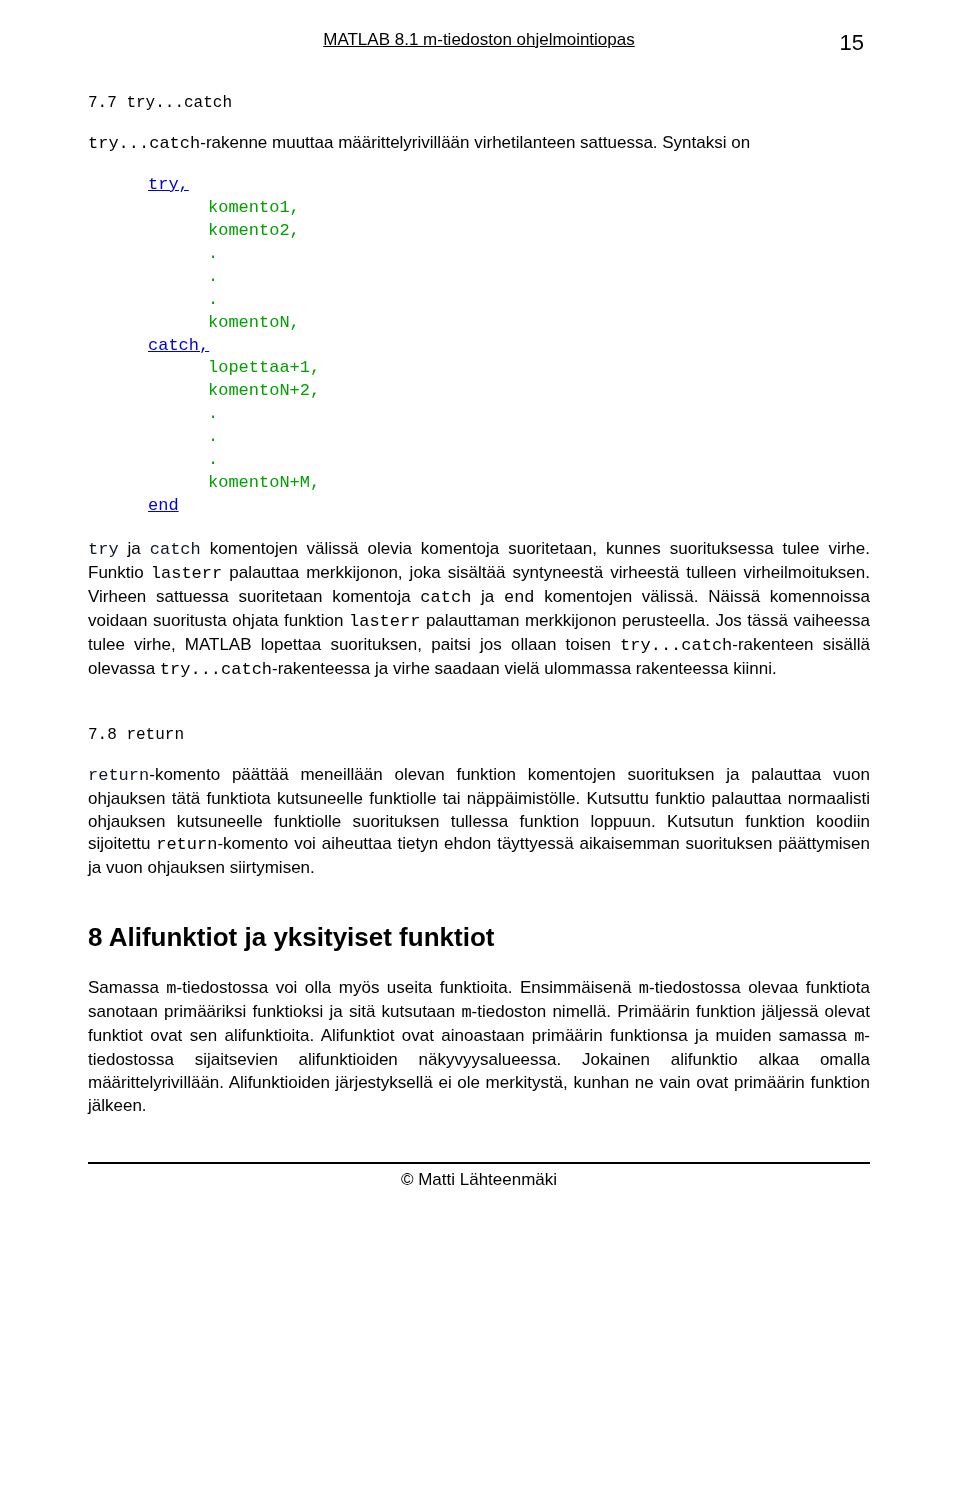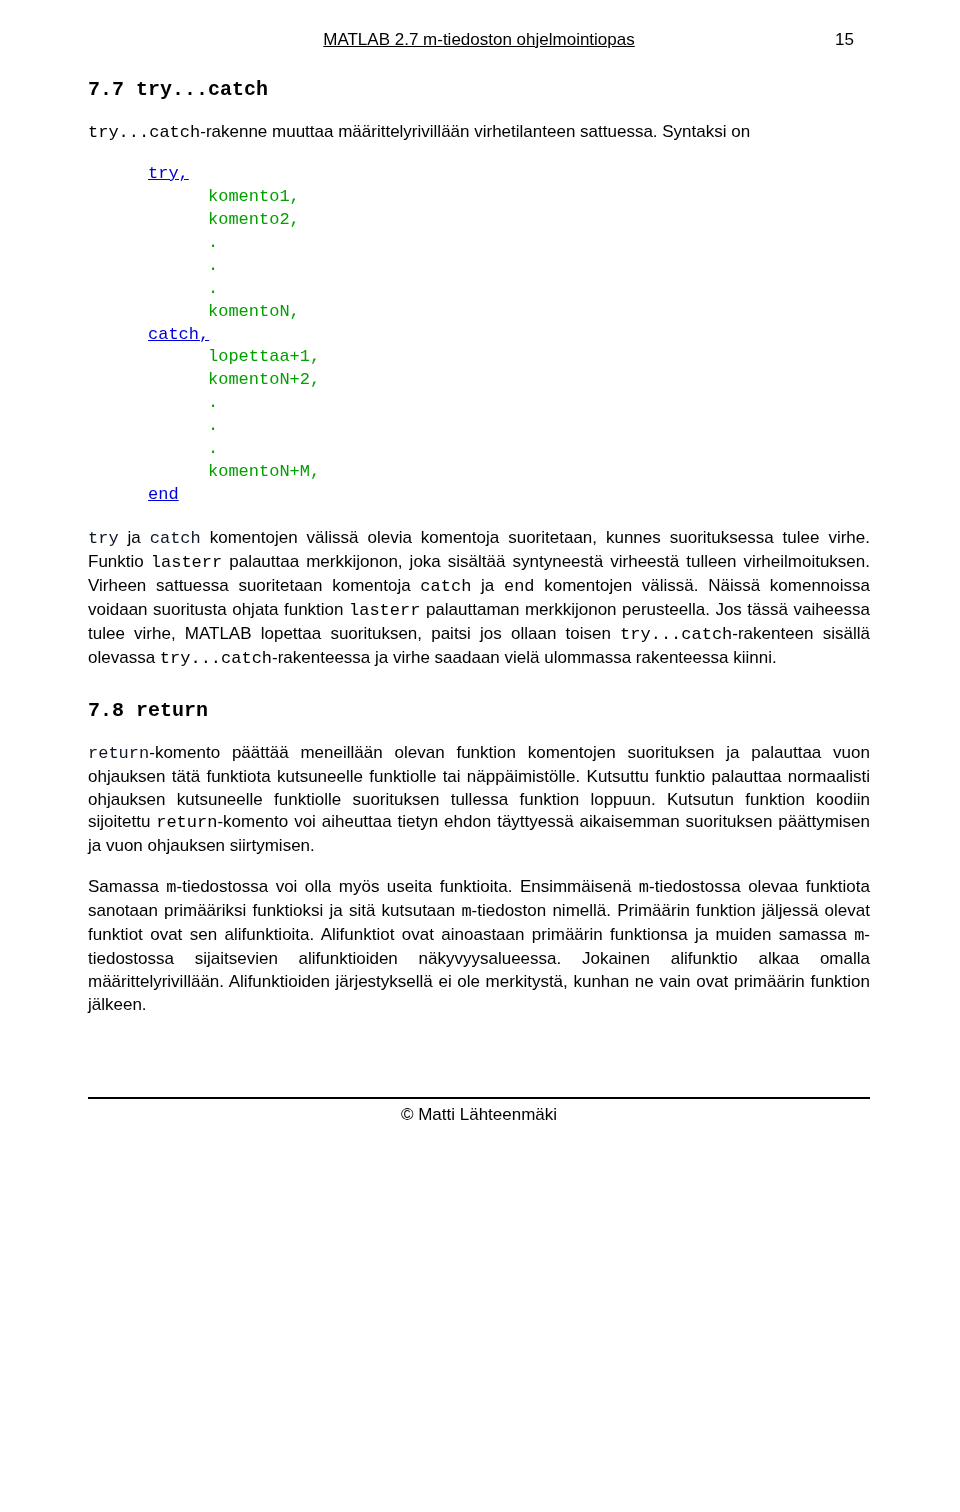--- a/index.html
+++ b/index.html
@@ -19,29 +19,29 @@
     font-size: 17px;
     position: relative;
     margin-bottom: 10px;
   }
   .header-title {
     display: inline-block;
     text-decoration: underline;
   }
   .page-num {
     position: absolute;
-    right: 16px;
+    right: 6px;
     top: 0;
-    font-size: 17px;
+    font-size: 22px;
   }
   .section-title {
     font-family: "Courier New", Courier, monospace;
-    font-weight: bold;
-    font-size: 20px;
-    margin-top: 28px;
+    font-weight: normal;
+    font-size: 16px;
+    margin-top: 44px;
     margin-bottom: 20px;
   }
   .section-title-plain {
     font-family: Arial, Helvetica, sans-serif;
     font-weight: bold;
     font-size: 26px;
     margin-top: 42px;
     margin-bottom: 24px;
   }
   p {
@@ -62,30 +62,30 @@
   }
   .ind1 { padding-left: 60px; text-decoration: underline; }
   .ind2 { padding-left: 120px; text-align: center; }
   .kw-red { color: #0f172a; }
   .kw-blue { color: #0000d8; }
   .footer {
     text-align: center;
     border-top: 2px solid #000;
     padding-top: 6px;
     font-size: 17px;
-    margin-top: 80px;
+    margin-top: 44px;
   }
 </style>
 </head>
 <body>
 
 <div class="page">
 
   <div class="header">
-    <span class="header-title">MATLAB 2.7 m-tiedoston ohjelmointiopas</span>
+    <span class="header-title">MATLAB 8.1 m-tiedoston ohjelmointiopas</span>
     <span class="page-num">15</span>
   </div>
 
   <div class="section-title">7.7 try...catch</div>
 
   <p>
     <span class="mono">try...catch</span><span>-rakenne muuttaa määrittelyrivillään virhetilanteen sattuessa. Syntaksi on</span>
   </p>
 
   <div class="codeblock"><span class="ind1 kw-blue">try,</span>
@@ -107,20 +107,21 @@
   <p>
     <span class="mono kw-red">try</span><span> ja </span><span class="mono kw-red">catch</span><span> komentojen välissä olevia komentoja suoritetaan, kunnes suorituksessa tulee virhe. Funktio </span><span class="mono">lasterr</span><span> palauttaa merkkijonon, joka sisältää syntyneestä virheestä tulleen virheilmoituksen. Virheen sattuessa suoritetaan komentoja </span><span class="mono">catch</span><span> ja </span><span class="mono">end</span><span> komentojen välissä. Näissä komennoissa voidaan suoritusta ohjata funktion </span><span class="mono">lasterr</span><span> palauttaman merkkijonon perusteella. Jos tässä vaiheessa tulee virhe, MATLAB lopettaa suorituksen, paitsi jos ollaan toisen </span><span class="mono">try...catch</span><span>-rakenteen sisällä olevassa </span><span class="mono">try...catch</span><span>-rakenteessa ja virhe saadaan vielä ulommassa rakenteessa kiinni.</span>
   </p>
 
   <div class="section-title">7.8 return</div>
 
   <p>
     <span class="mono kw-red">return</span><span>-komento päättää meneillään olevan funktion komentojen suorituksen ja palauttaa vuon ohjauksen tätä funktiota kutsuneelle funktiolle tai näppäimistölle. Kutsuttu funktio palauttaa normaalisti ohjauksen kutsuneelle funktiolle suorituksen tullessa funktion loppuun. Kutsutun funktion koodiin sijoitettu </span><span class="mono">return</span><span>-komento voi aiheuttaa tietyn ehdon täyttyessä aikaisemman suorituksen päättymisen ja vuon ohjauksen siirtymisen.</span>
   </p>
 
+  <div class="section-title-plain">8  Alifunktiot ja yksityiset funktiot</div>
 
   <p>
     <span>Samassa </span><span class="mono">m</span><span>-tiedostossa voi olla myös useita funktioita. Ensimmäisenä </span><span class="mono">m</span><span>-tiedostossa olevaa funktiota sanotaan primääriksi funktioksi ja sitä kutsutaan </span><span class="mono">m</span><span>-tiedoston nimellä. Primäärin funktion jäljessä olevat funktiot ovat sen alifunktioita. Alifunktiot ovat ainoastaan primäärin funktionsa ja muiden samassa </span><span class="mono">m</span><span>-tiedostossa sijaitsevien alifunktioiden näkyvyysalueessa. Jokainen alifunktio alkaa omalla määrittelyrivillään. Alifunktioiden järjestyksellä ei ole merkitystä, kunhan ne vain ovat primäärin funktion jälkeen.</span>
   </p>
 
 
   <div class="footer">
     <span>© Matti Lähteenmäki</span>
   </div>
 

